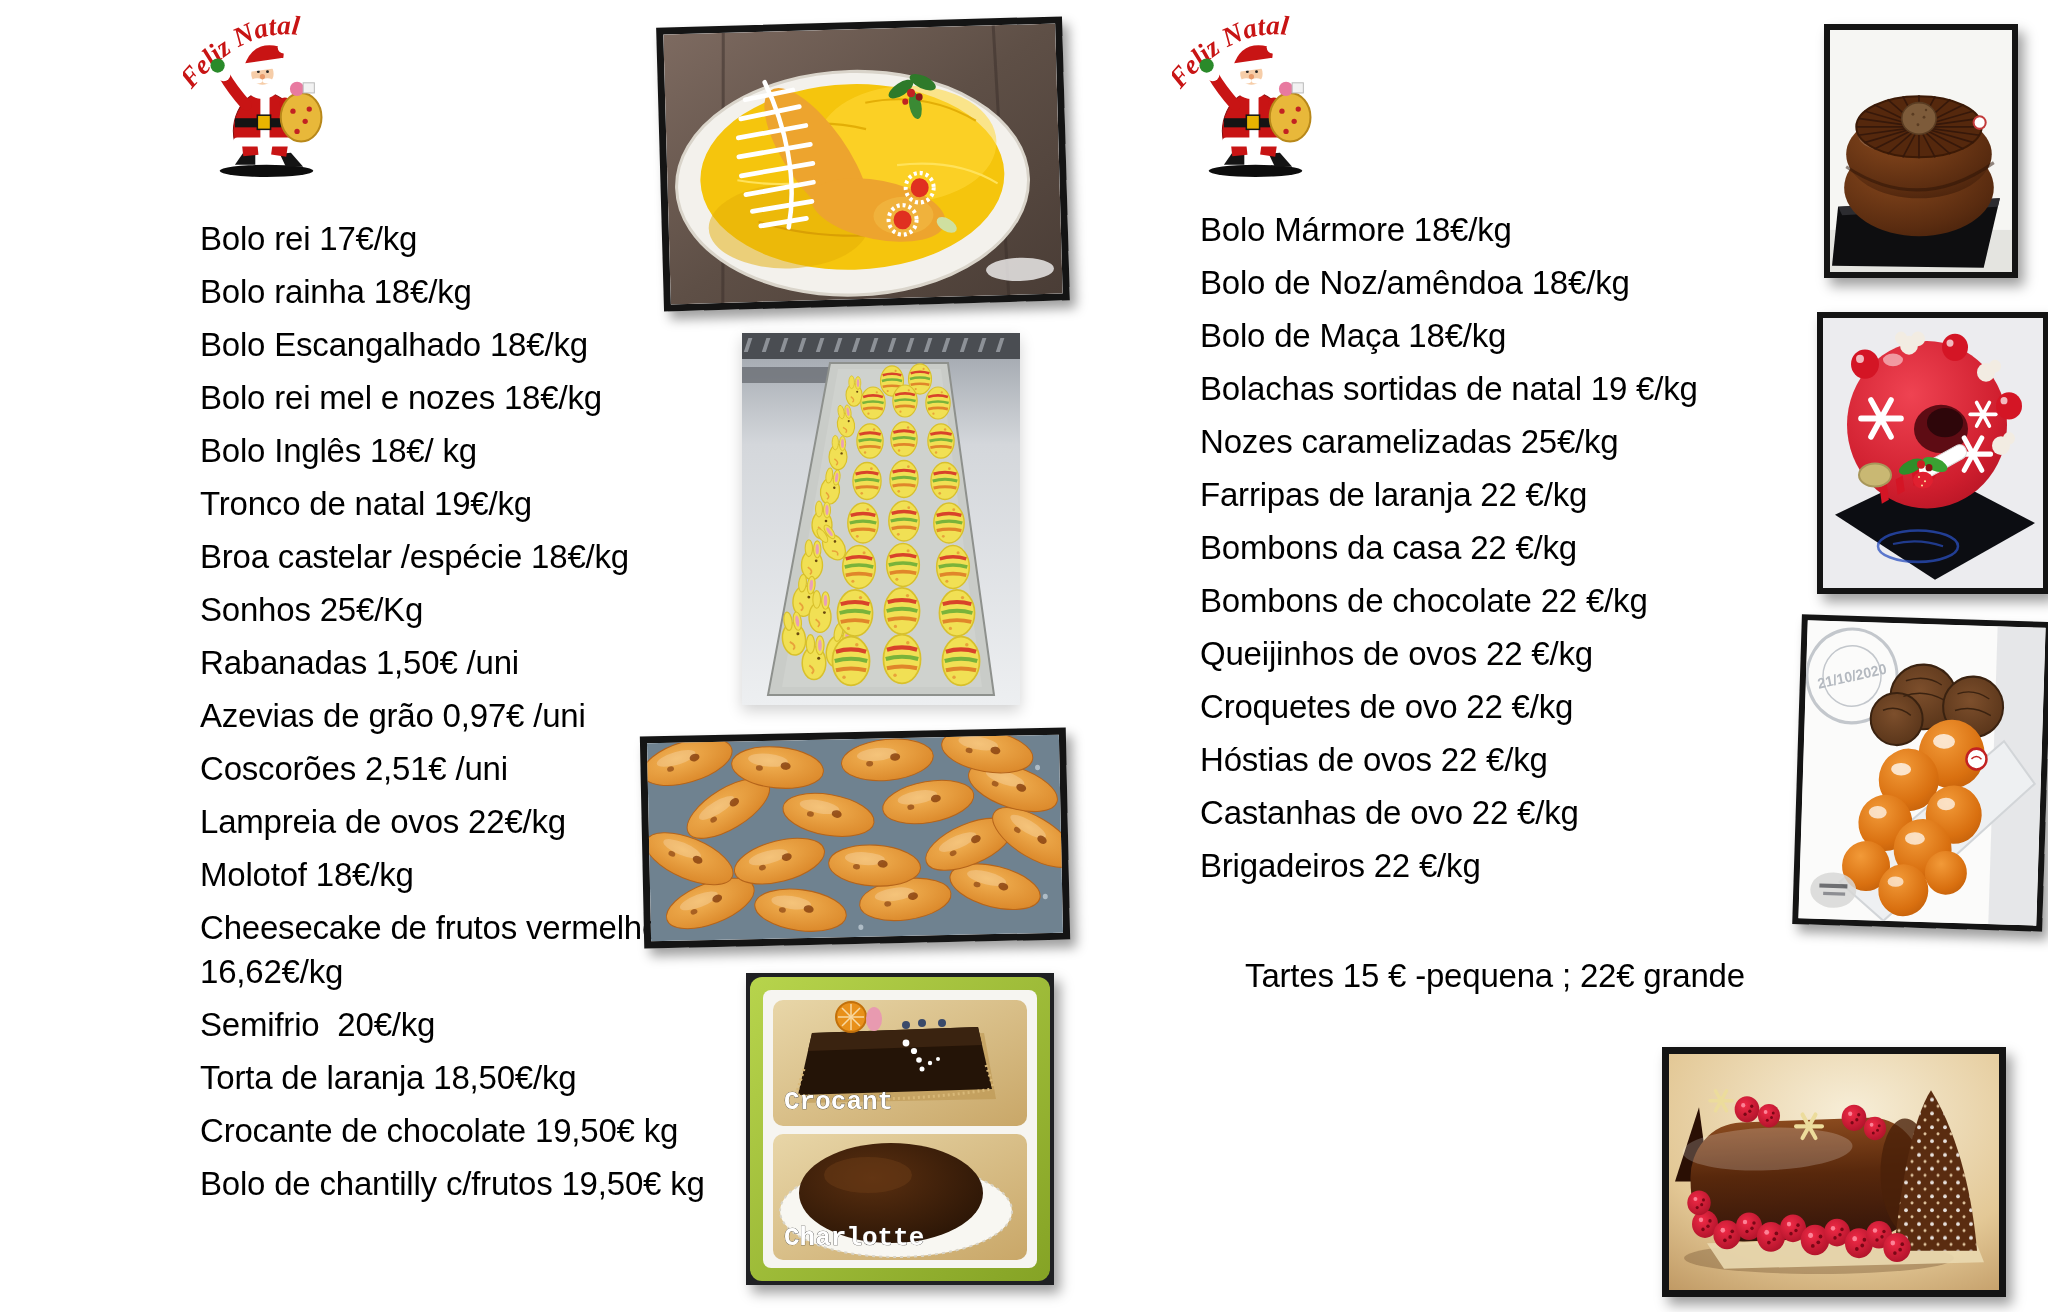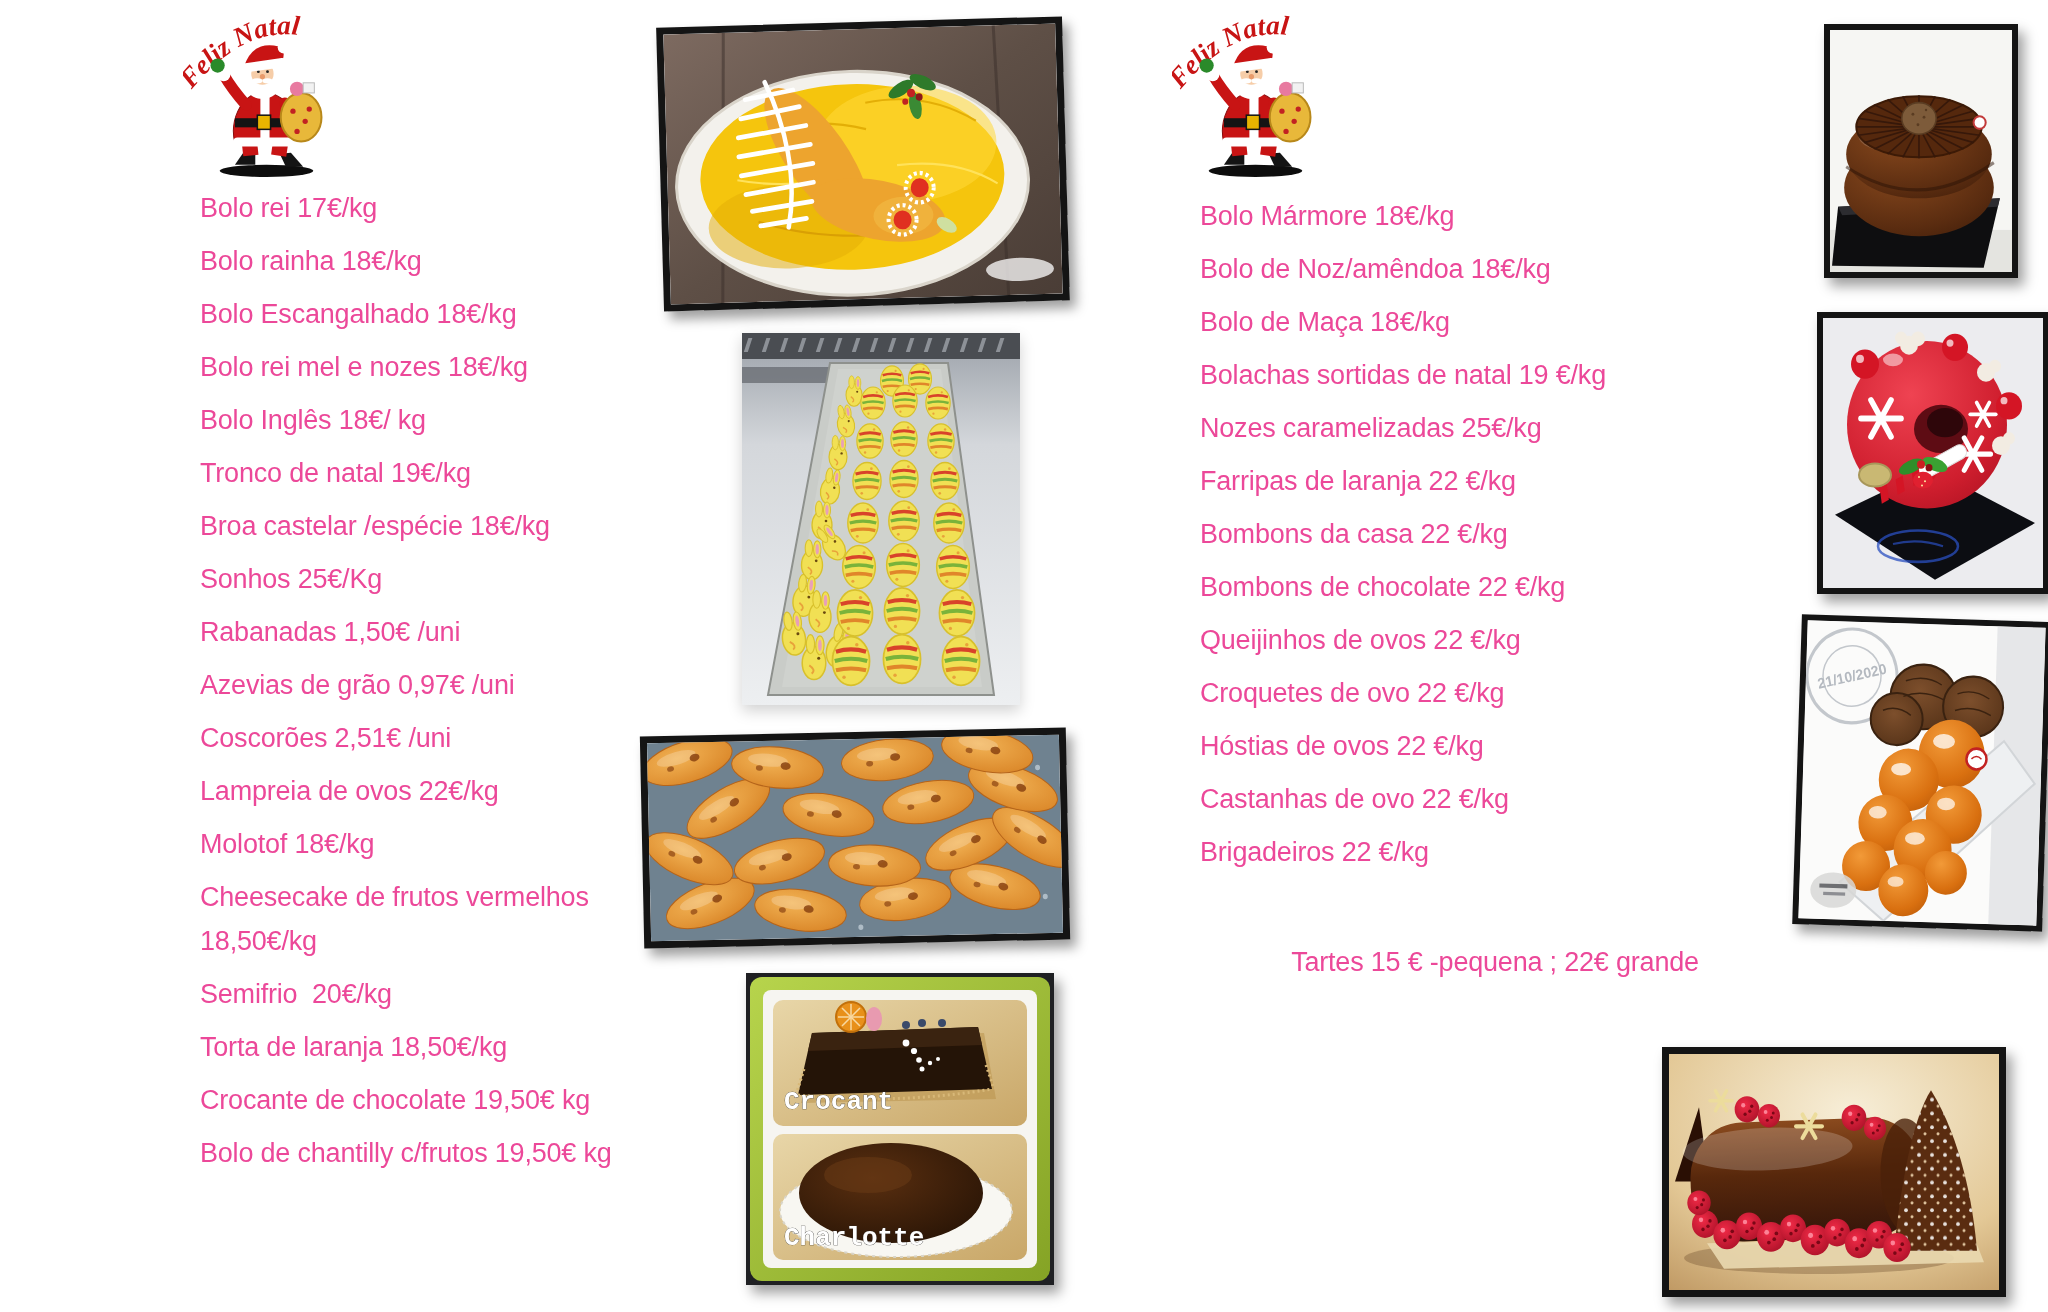--- a/index.html
+++ b/index.html
@@ -1,22 +1,22 @@
 <!DOCTYPE html>
 <html><head>
 <meta charset="utf-8">
 <style>
   html,body{margin:0;padding:0;background:#ffffff;}
   .canvas{position:relative;width:2048px;height:1312px;background:#ffffff;
           font-family:"Liberation Sans",sans-serif;overflow:hidden;color:#1b1b1b;}
-  .menu{position:absolute;font-size:27px;letter-spacing:-0.2px;color:#ec4899;}
+  .menu{position:absolute;font-size:33px;letter-spacing:-0.2px;color:#000000;margin-top:31px;}
   .menu-line{height:44px;line-height:44px;margin-bottom:9px;white-space:pre;}
   .left-list{left:200px;top:186px;width:470px;}
   .left-list .menu-line:nth-child(15){margin-top:-9px;}
-  .right-list{left:1200px;top:194px;width:590px;}
+  .right-list{left:1200px;top:177px;width:590px;}
   .right-list .menu-line:nth-child(14){margin-top:66px;text-align:center;}
   .photo{position:absolute;box-shadow:6px 8px 12px rgba(0,0,0,0.38);}
   .framed{border:7px solid #141414;}
   .framed6{border:6px solid #141414;}
   .photo svg{display:block;}
   .p1{left:660px;top:22px;width:392px;height:270px;transform:rotate(-1.6deg);}
   .p2{left:742px;top:333px;width:278px;height:372px;box-shadow:0 6px 14px rgba(0,0,0,0.18);}
   .p3{left:642px;top:732px;width:412px;height:198px;transform:rotate(-1.2deg);}
   .p4{left:746px;top:973px;width:308px;height:312px;}
   .p5{left:1824px;top:24px;width:182px;height:242px;}
@@ -87,21 +87,21 @@
       <div class="menu-line">Bolo Inglês 18€/ kg</div>
       <div class="menu-line">Tronco de natal 19€/kg</div>
       <div class="menu-line">Broa castelar /espécie 18€/kg</div>
       <div class="menu-line">Sonhos 25€/Kg</div>
       <div class="menu-line">Rabanadas 1,50€ /uni</div>
       <div class="menu-line">Azevias de grão 0,97€ /uni</div>
       <div class="menu-line">Coscorões 2,51€ /uni</div>
       <div class="menu-line">Lampreia de ovos 22€/kg</div>
       <div class="menu-line">Molotof 18€/kg</div>
       <div class="menu-line">Cheesecake de frutos vermelhos</div>
-      <div class="menu-line">18,50€/kg</div>
+      <div class="menu-line">16,62€/kg</div>
       <div class="menu-line">Semifrio  20€/kg</div>
       <div class="menu-line">Torta de laranja 18,50€/kg</div>
       <div class="menu-line">Crocante de chocolate 19,50€ kg</div>
       <div class="menu-line">Bolo de chantilly c/frutos 19,50€ kg</div>
     </div>
 
   <div class="santa santa-right">
     <svg width="100%" height="100%" viewBox="0 0 165 168" preserveAspectRatio="none">
       <defs>
           <path id="arcR" d="M 6,78 Q 78,-14 160,40" fill="none"></path>

